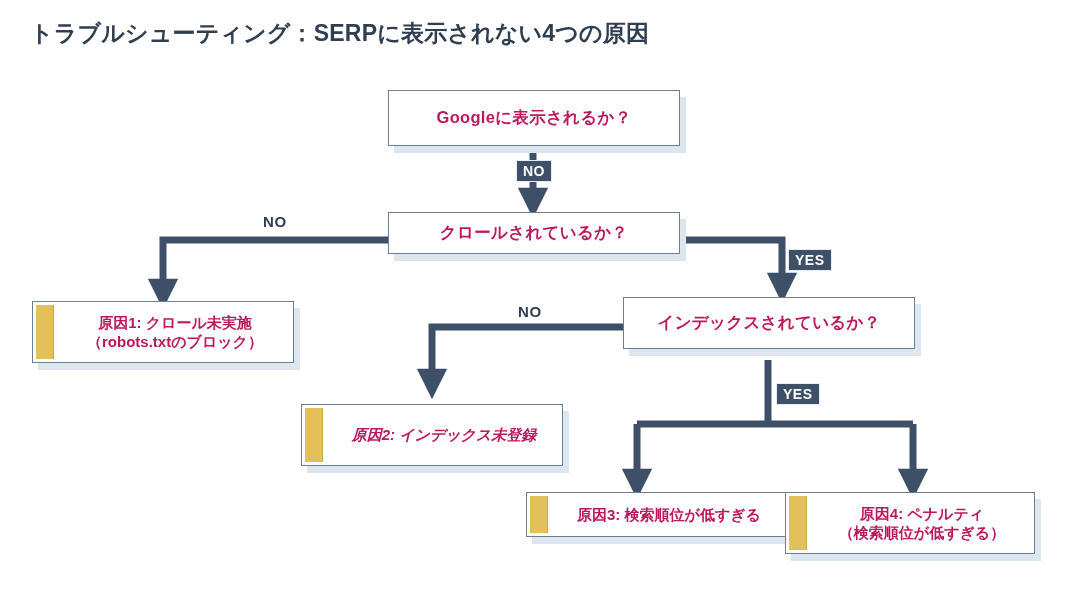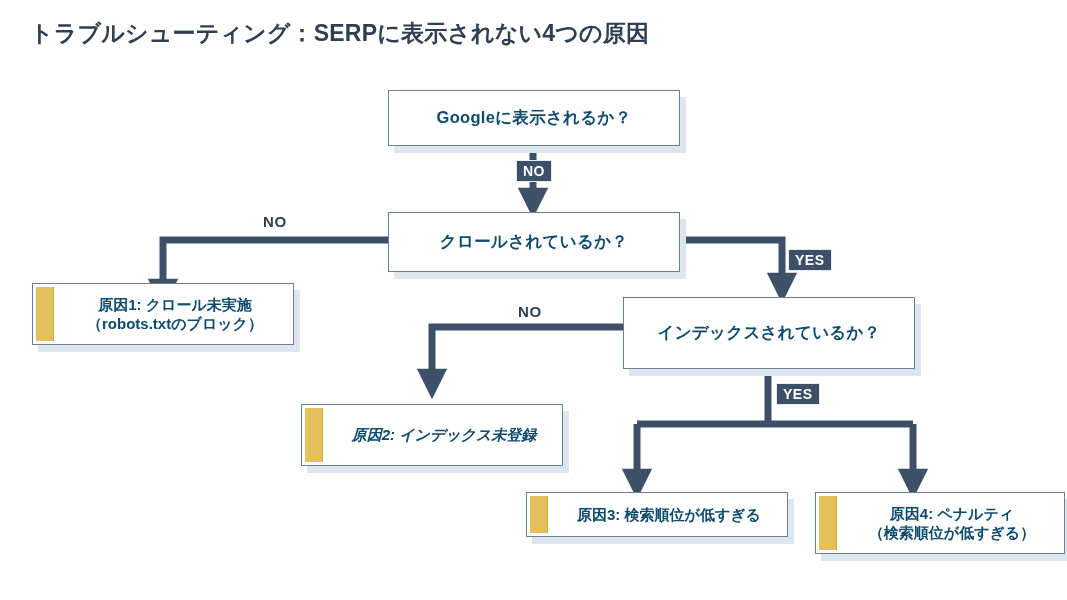--- a/index.html
+++ b/index.html
@@ -50,21 +50,21 @@
   .node {
     position: absolute;
     box-sizing: border-box;
     background: #ffffff;
     border: 1.5px solid #6b7f94;
     display: flex;
     align-items: center;
     justify-content: center;
     text-align: center;
     font-weight: bold;
-    color: #0c4a6e;
+    color: #be185d;
     box-shadow: 6px 7px 0 0 #dde5ee;
     z-index: 3;
   }
 
   .decision {
     font-size: 16.5px;
     letter-spacing: 0.3px;
   }
 
   .result {
@@ -140,29 +140,29 @@
 
     <path d="M 637 424 L 637 484" stroke="#3d5068" stroke-width="7" fill="none" marker-end="url(#arrow)"></path>
 
     <path d="M 913 424 L 913 484" stroke="#3d5068" stroke-width="7" fill="none" marker-end="url(#arrow)"></path>
   </svg>
 
   <div class="node decision" style="left:388px; top:90px; width:292px; height:56px;">
     <span>Googleに表示されるか？</span>
   </div>
 
-  <div class="node decision" style="left:388px; top:212px; width:292px; height:60px;">
+  <div class="node decision" style="left:388px; top:212px; width:292px; height:42px;">
     <span>クロールされているか？</span>
   </div>
 
-  <div class="node decision" style="left:623px; top:297px; width:292px; height:72px;">
+  <div class="node decision" style="left:623px; top:297px; width:292px; height:52px;">
     <span>インデックスされているか？</span>
   </div>
 
-  <div class="node result" style="left:32px; top:283px; width:262px; height:62px;">
+  <div class="node result" style="left:32px; top:301px; width:262px; height:62px;">
     <span class="accent-bar"></span>
     <span class="result-text">
       <span>原因1: クロール未実施</span>
       <span class="line2">（robots.txtのブロック）</span>
     </span>
   </div>
 
   <div class="node result" style="left:301px; top:404px; width:262px; height:62px;font-style:italic;">
     <span class="accent-bar"></span>
     <span class="result-text">
@@ -170,21 +170,21 @@
     </span>
   </div>
 
   <div class="node result" style="left:526px; top:492px; width:262px; height:45px;">
     <span class="accent-bar"></span>
     <span class="result-text">
       <span>原因3: 検索順位が低すぎる</span>
     </span>
   </div>
 
-  <div class="node result" style="left:785px; top:492px; width:250px; height:62px;margin-left:30px;">
+  <div class="node result" style="left:785px; top:492px; width:250px; height:62px;">
     <span class="accent-bar"></span>
     <span class="result-text">
       <span>原因4: ペナルティ</span>
       <span class="line2">（検索順位が低すぎる）</span>
     </span>
   </div>
 
   <div class="edge-badge" style="left:516px; top:160px;">NO</div>
 
   <div class="edge-label" style="left:263px; top:213px;">NO</div>

